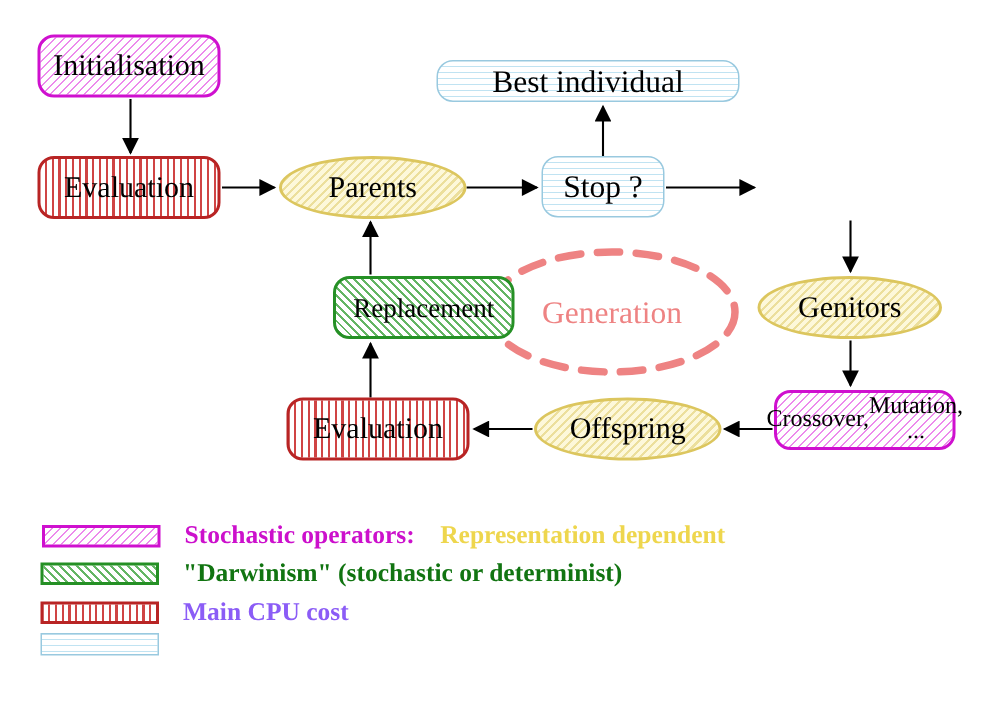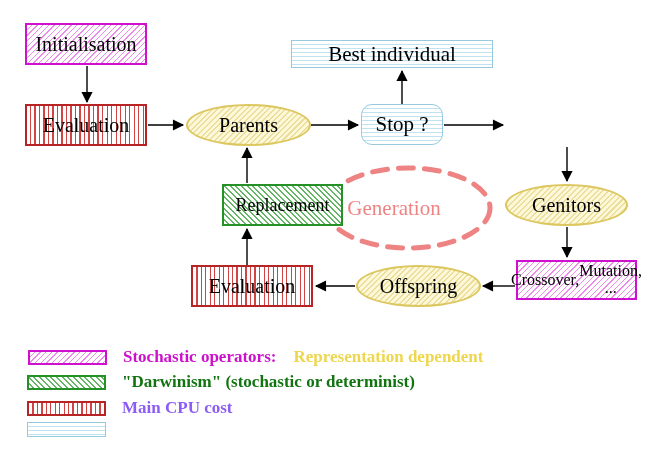--- a/index.html
+++ b/index.html
@@ -3,21 +3,21 @@
 <meta charset="utf-8">
 <style>
   html,body{margin:0;padding:0;background:#fff;}
   #stage{
     position:relative;width:662px;height:471px;background:#fff;overflow:hidden;
     font-family:"Liberation Serif","DejaVu Serif",serif;
   }
   #wires{position:absolute;left:0;top:0;width:662px;height:471px;}
   .node{
     position:absolute;display:flex;align-items:center;justify-content:center;
-    text-align:center;color:#000;font-size:20px;line-height:1.05;box-sizing:border-box;
+    text-align:center;color:#000;font-size:20px;line-height:1.05;box-sizing:border-box;border-radius:11px;
   }
   .hatch-magenta{
     border:2px solid #cf10cf;
     background:repeating-linear-gradient(135deg,#ffffff 0 3px,#ec8bec 3px 4px);
   }
   .hatch-green{
     border:2px solid #259025;
     background:repeating-linear-gradient(45deg,#ffffff 0 2.6px,#64b564 2.6px 4px);
   }
   .stripe-red{
@@ -91,21 +91,21 @@
 
   <div class="node stripe-cyan" style="left:291px;top:40px;width:202px;height:28px;font-size:21px;">
     <span>Best individual</span>
   </div>
 
   <div class="node stripe-cyan rounded" style="left:361px;top:104px;width:82px;height:41px;font-size:21px;">
     <span>Stop ?</span>
   </div>
 
 
-  <div class="gen-label" style="left:324px;top:195px;width:140px;height:26px;text-align:right;">
+  <div class="gen-label" style="left:338px;top:195px;width:140px;height:26px;text-align:right;">
     <span>Generation</span>
   </div>
 
   <div class="node ellipse" style="left:505px;top:184px;width:123px;height:42px;">
     <span>Genitors</span>
   </div>
 
   <div class="node hatch-green" style="left:186px;top:184px;width:121px;height:42px;font-size:18px;margin-left:36px;">
     <span>Replacement</span>
   </div>

